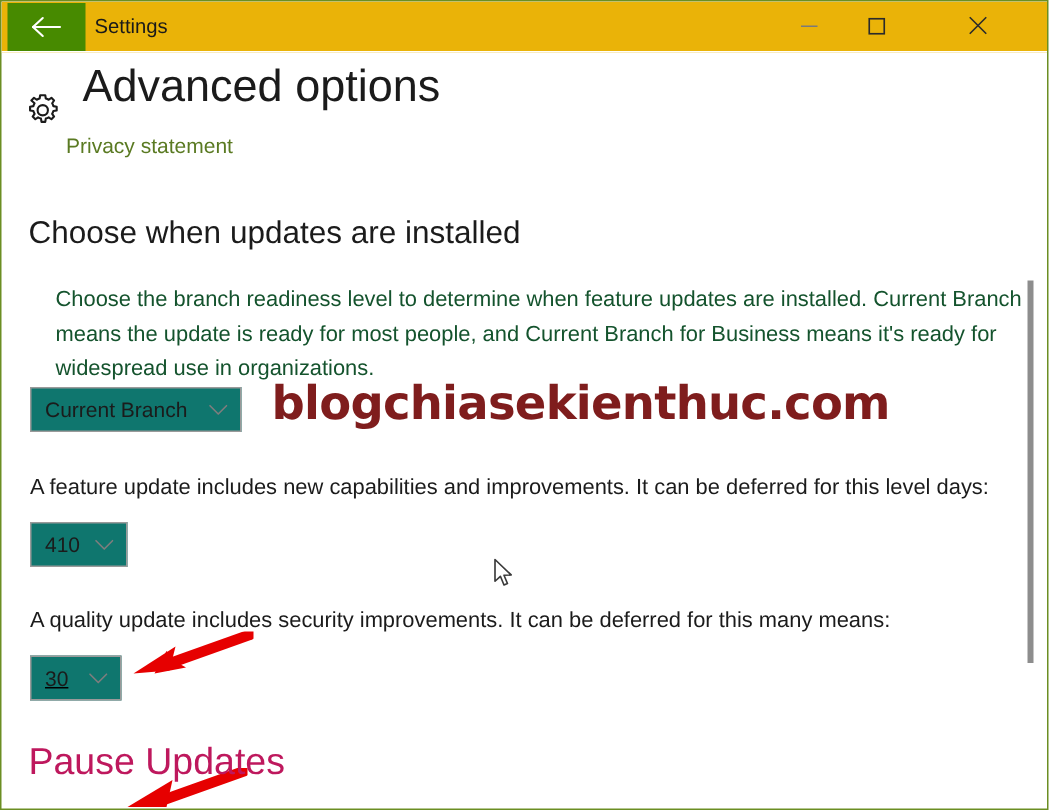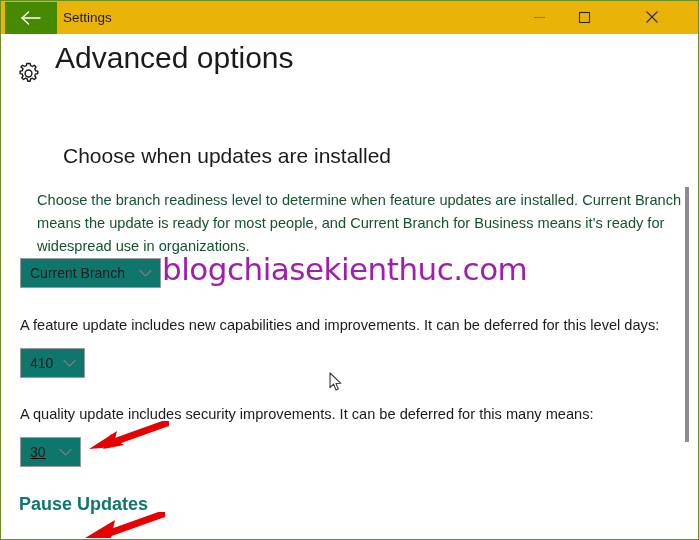--- a/index.html
+++ b/index.html
@@ -122,21 +122,20 @@
   }
 
   #section-heading {
     position: absolute;
     left: 18px;
     top: 55px;
     font-size: 21px;
     font-weight: 400;
     color: #1b1b1b;
     white-space: nowrap;
-    margin-left: 44px;
   }
 
   #branch-desc {
     position: absolute;
     left: 36px;
     top: 100px;
     width: 660px;
     font-size: 14.6px;
     line-height: 23px;
     color: #14532d;
@@ -177,25 +176,25 @@
   }
   #combo-quality {
     left: 19px;
     top: 348px;
     width: 61px;
     text-decoration: underline;
   }
 
   #watermark {
     position: absolute;
-    left: 161px;
+    left: 180px;
     top: 162px;
     font-size: 31px;
-    font-weight: 400;
-    color: #a21caf;
+    font-weight: 700;
+    color: #7f1d1d;
     letter-spacing: -0.5px;
     white-space: nowrap;
     font-family: "DejaVu Sans", sans-serif;
   }
 
   #feature-desc {
     position: absolute;
     left: 19px;
     top: 228px;
     font-size: 14.6px;
@@ -208,23 +207,23 @@
     top: 317px;
     font-size: 14.6px;
     color: #1b1b1b;
     white-space: nowrap;
   }
 
   #pause-heading {
     position: absolute;
     left: 18px;
     top: 405px;
-    font-size: 18px;
-    font-weight: 700;
-    color: #0f766e;
+    font-size: 25px;
+    font-weight: 400;
+    color: #be185d;
     white-space: nowrap;
   }
 
   
   .red-arrow { position: absolute; }
   #arrow-feature { left: 86px; top: 332px; }
   #arrow-quality { left: 82px; top: 423px; }
 
   
   #scrollbar-track {
@@ -305,20 +304,21 @@
                  a7.4 7.4 0 0 1-0.78-1.85 l-2.1-0.35 v-2.4 l2.1-0.35 a7.4 7.4 0 0 1 0.78-1.85
                  L4.7 5.76 l1.7-1.7 1.75 1.22 a7.4 7.4 0 0 1 1.85-0.78 l0.35-2.1 z"></path>
         <circle cx="12" cy="12" r="3.3" fill="none" stroke="#1b1b1b" stroke-width="1.35"></circle>
       </svg>
     </span>
     <div id="page-title">Advanced options</div>
   </div>
 
   <div id="content">
 
+    <div id="privacy-link">Privacy statement</div>
 
     <div id="section-heading">Choose when updates are installed</div>
 
     <div id="branch-desc">Choose the branch readiness level to determine when feature updates are installed. Current Branch means the update is ready for most people, and Current Branch for Business means it's ready for widespread use in organizations.</div>
 
     <div class="combo" id="combo-branch">
       <span class="combo-value">Current Branch</span>
       <span class="chev">
         <svg width="13" height="9" viewBox="0 0 13 9">
           <path d="M1 1.5 L6.5 7 L12 1.5" fill="none" stroke="#7d7d7d" stroke-width="1.1" stroke-linecap="round" stroke-linejoin="round"></path>

